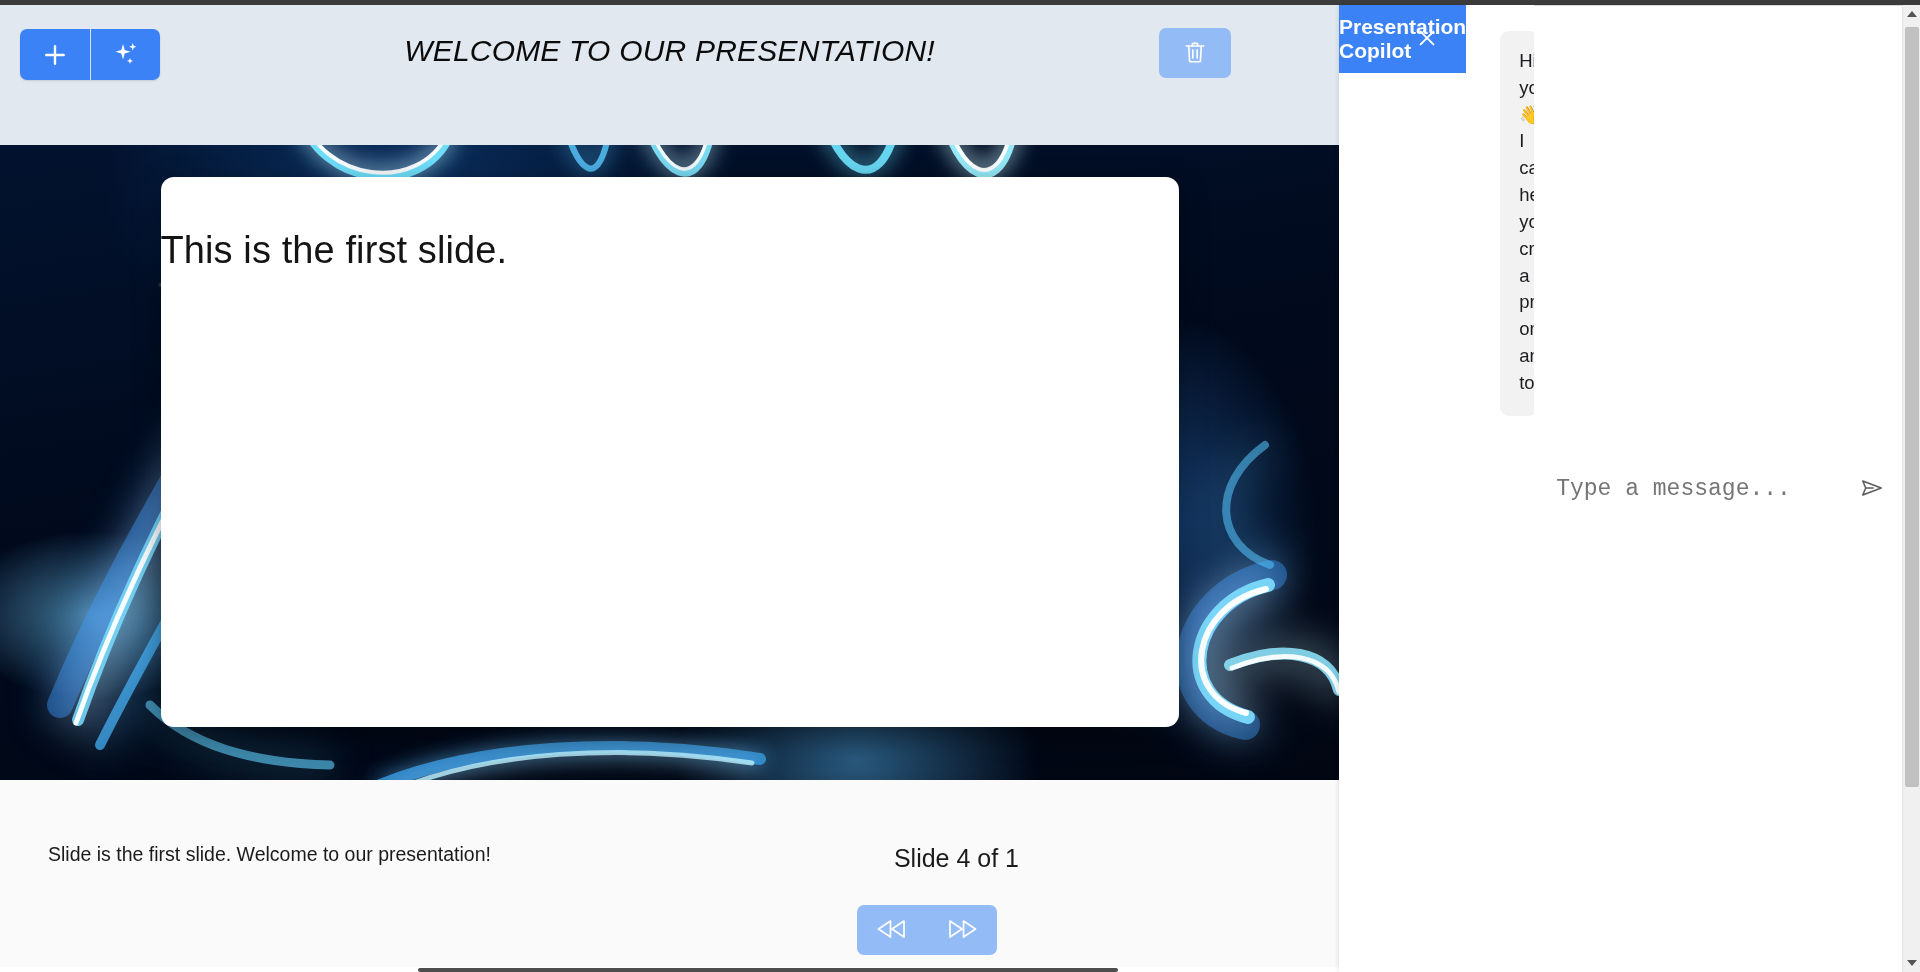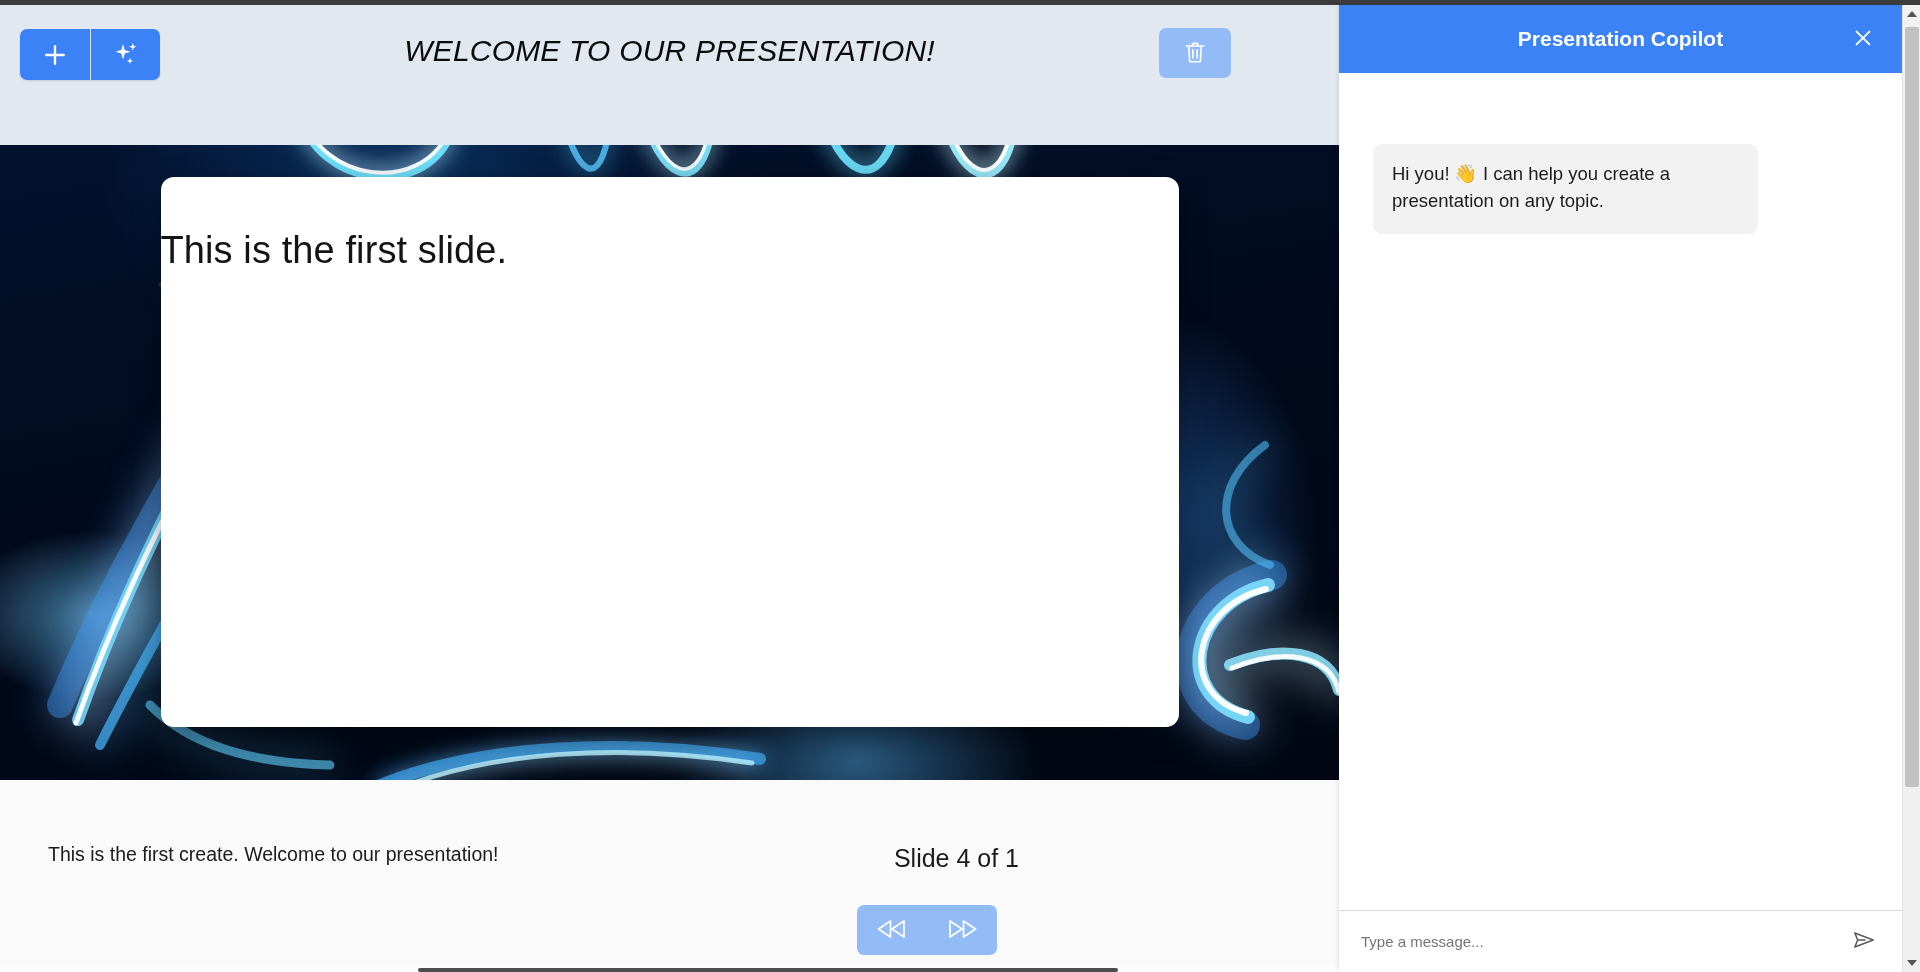--- a/index.html
+++ b/index.html
@@ -196,23 +196,22 @@
 
   
   .copilot {
     position: absolute;
     top: 5px;
     right: 18px;
     width: 563px;
     height: 967px;
     background: #ffffff;
     display: flex;
-    flex-direction: column;
+    flex-direction: row;
     box-shadow: -1px 0 4px rgba(0,0,0,0.10);
-    gap: 45px;
   }
   .copilot-header {
     position: relative;
     height: 68px;
     background: #3b82f6;
     display: flex;
     align-items: center;
     justify-content: center;
     flex: 0 0 68px;
   }
@@ -257,22 +256,22 @@
     border-top: 1px solid #d9d9dd;
     display: flex;
     align-items: center;
     padding: 0 16px 0 22px;
     background: #ffffff;
   }
   .copilot-input {
     flex: 1 1 auto;
     border: none;
     outline: none;
-    font-size: 15px;
-    font-family: Liberation Sans, sans-serif;
+    font-size: 23px;
+    font-family: Liberation Mono, monospace;
     color: #1c1c1e;
     background: transparent;
   }
   .copilot-input::placeholder { color: #757578; }
   .send-btn {
     width: 44px;
     height: 44px;
     background: transparent;
     border: none;
     display: flex;
@@ -443,21 +442,21 @@
           <path d="M1265 300 C 1210 340, 1215 400, 1270 420" stroke="#55c6ff" stroke-width="8" opacity="0.55"></path>
         </g>
       </svg>
 
       <div class="slide-card">
         <div class="slide-heading">This is the first slide.</div>
       </div>
     </div>
 
     <div class="editor-footer">
-      <div class="notes-text">This is the first create. Welcome to our presentation!</div>
+      <div class="notes-text">Slide is the first slide. Welcome to our presentation!</div>
 
       <div class="slide-counter">Slide 4 of 1</div>
 
       <div class="nav-group">
         <button class="nav-btn">
           <span>
             <svg width="34" height="22" viewBox="0 0 34 22" fill="none" stroke="#ffffff" stroke-width="1.7" stroke-linejoin="round">
               <path d="M15.5 3 L3.5 11 L15.5 19 Z"></path>
               <path d="M29 3 L17 11 L29 19 Z"></path>
             </svg>

